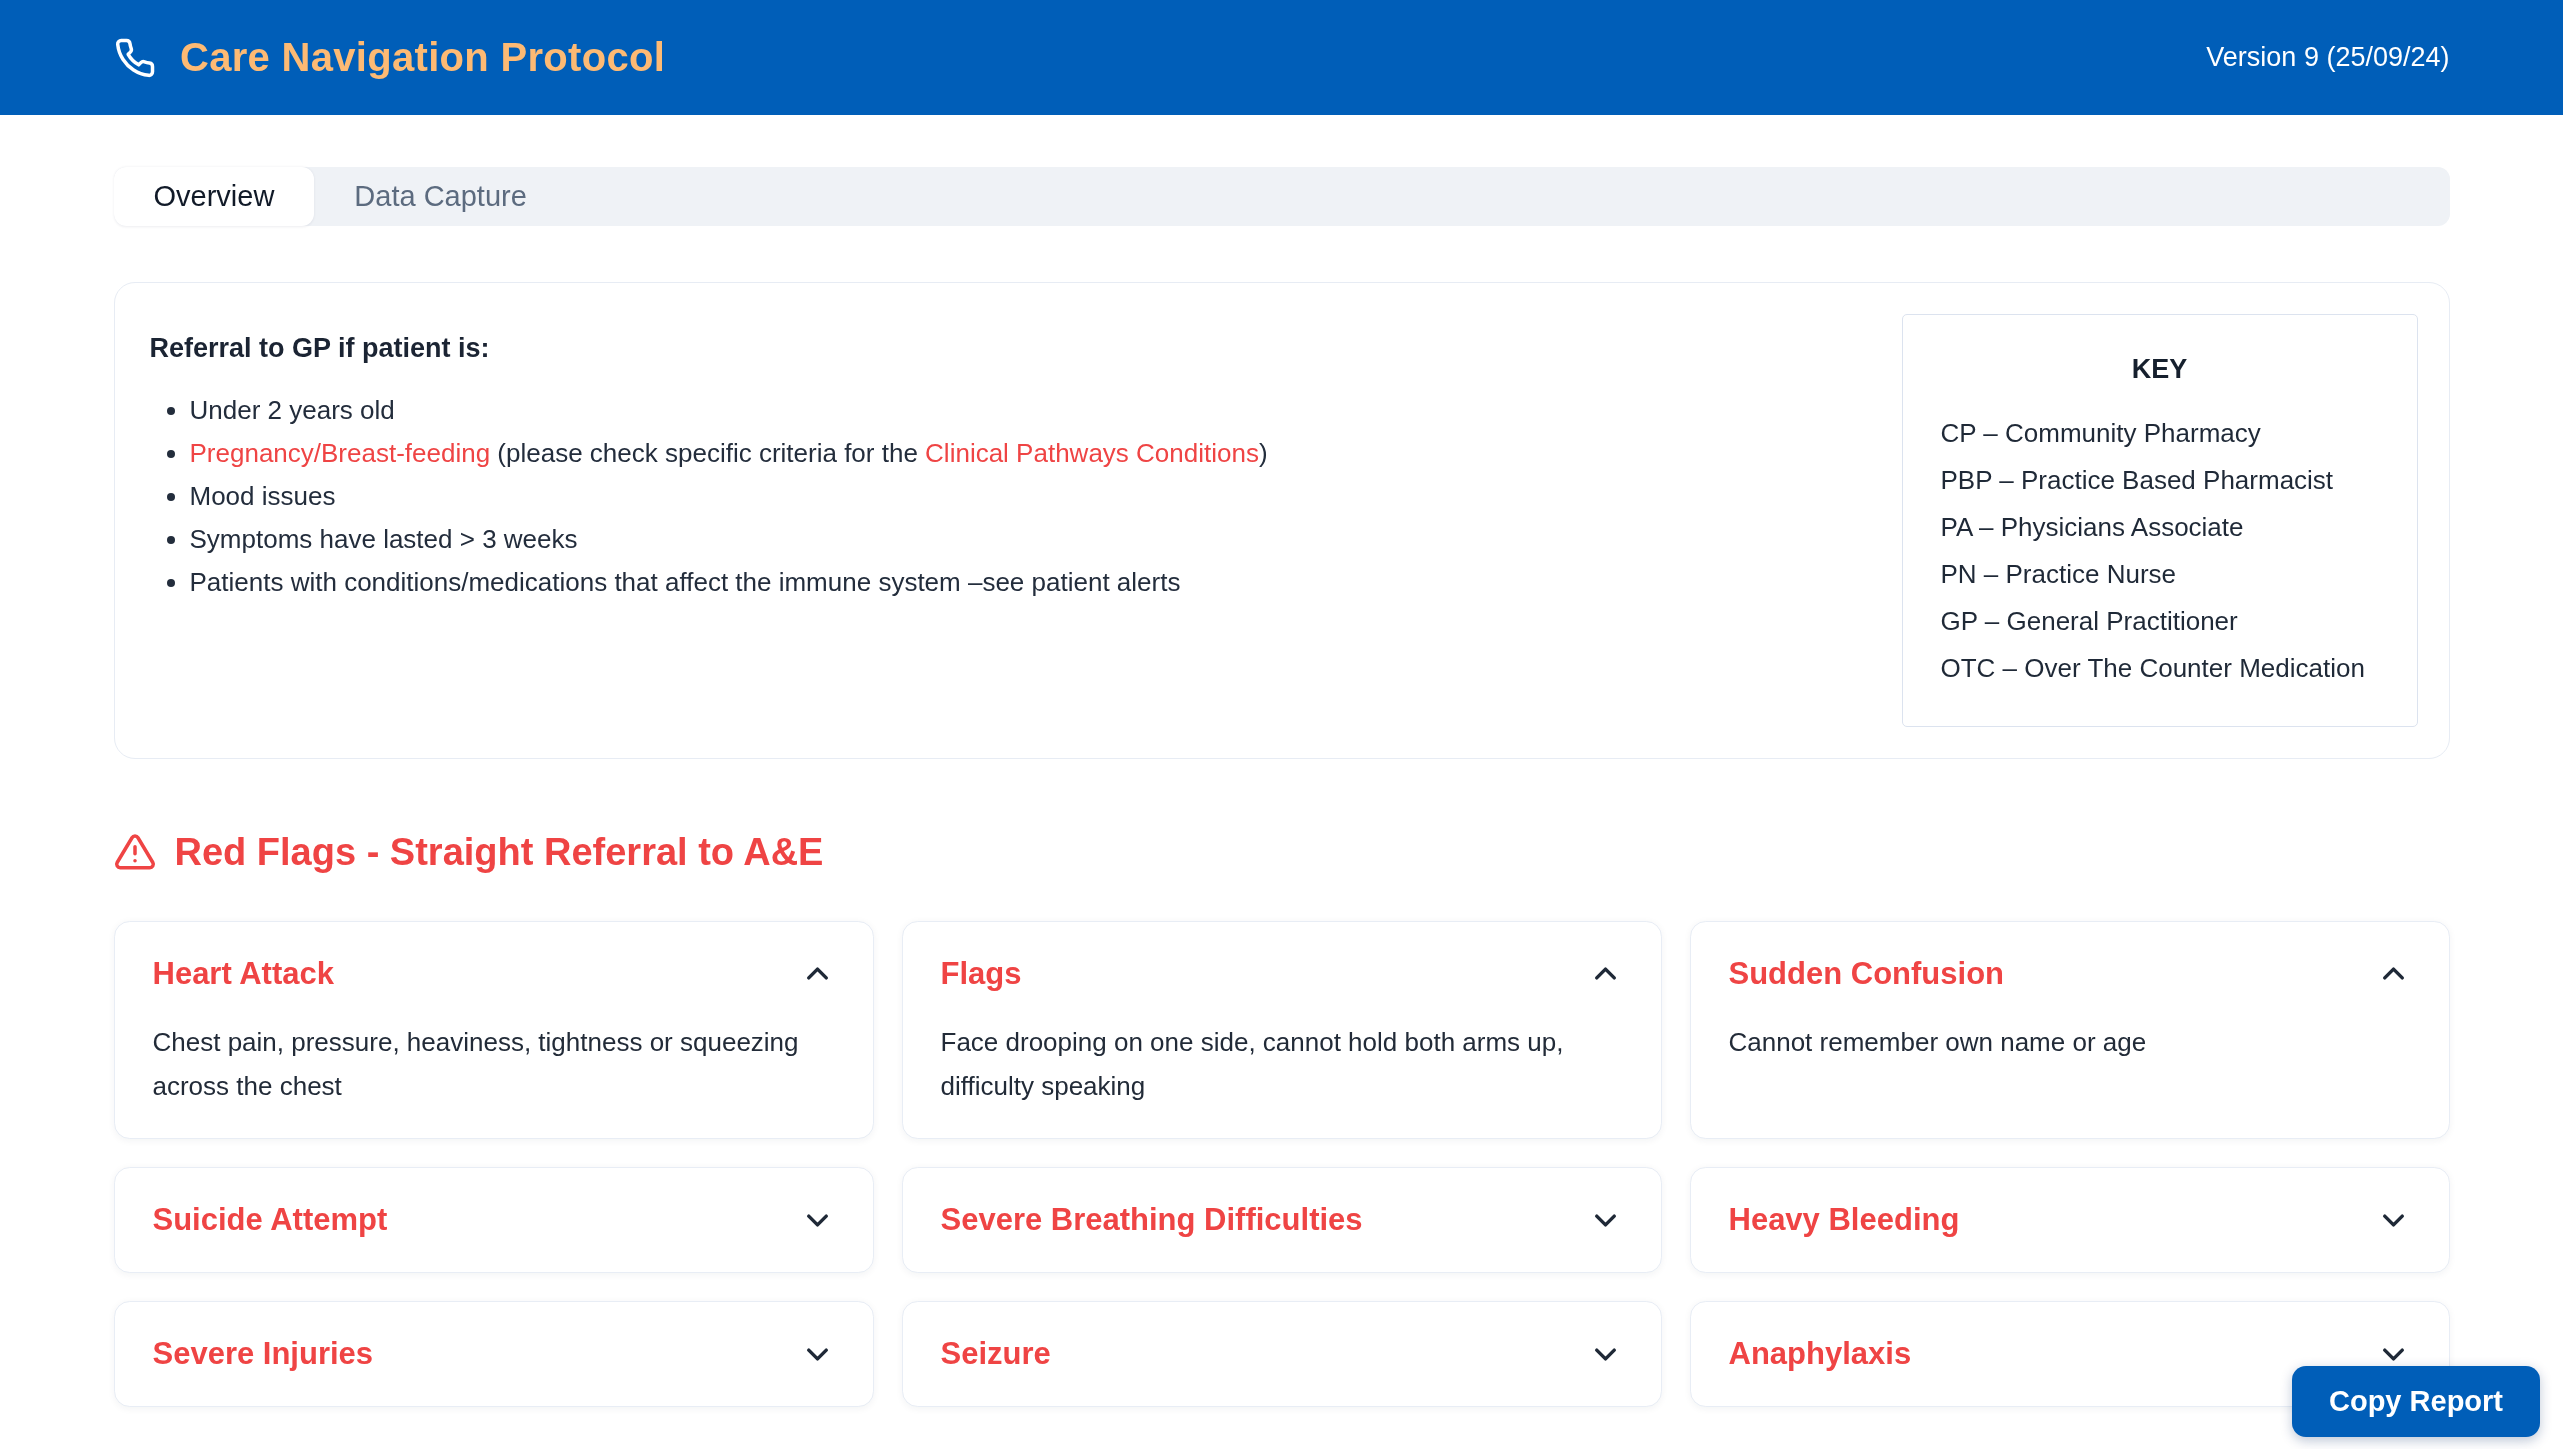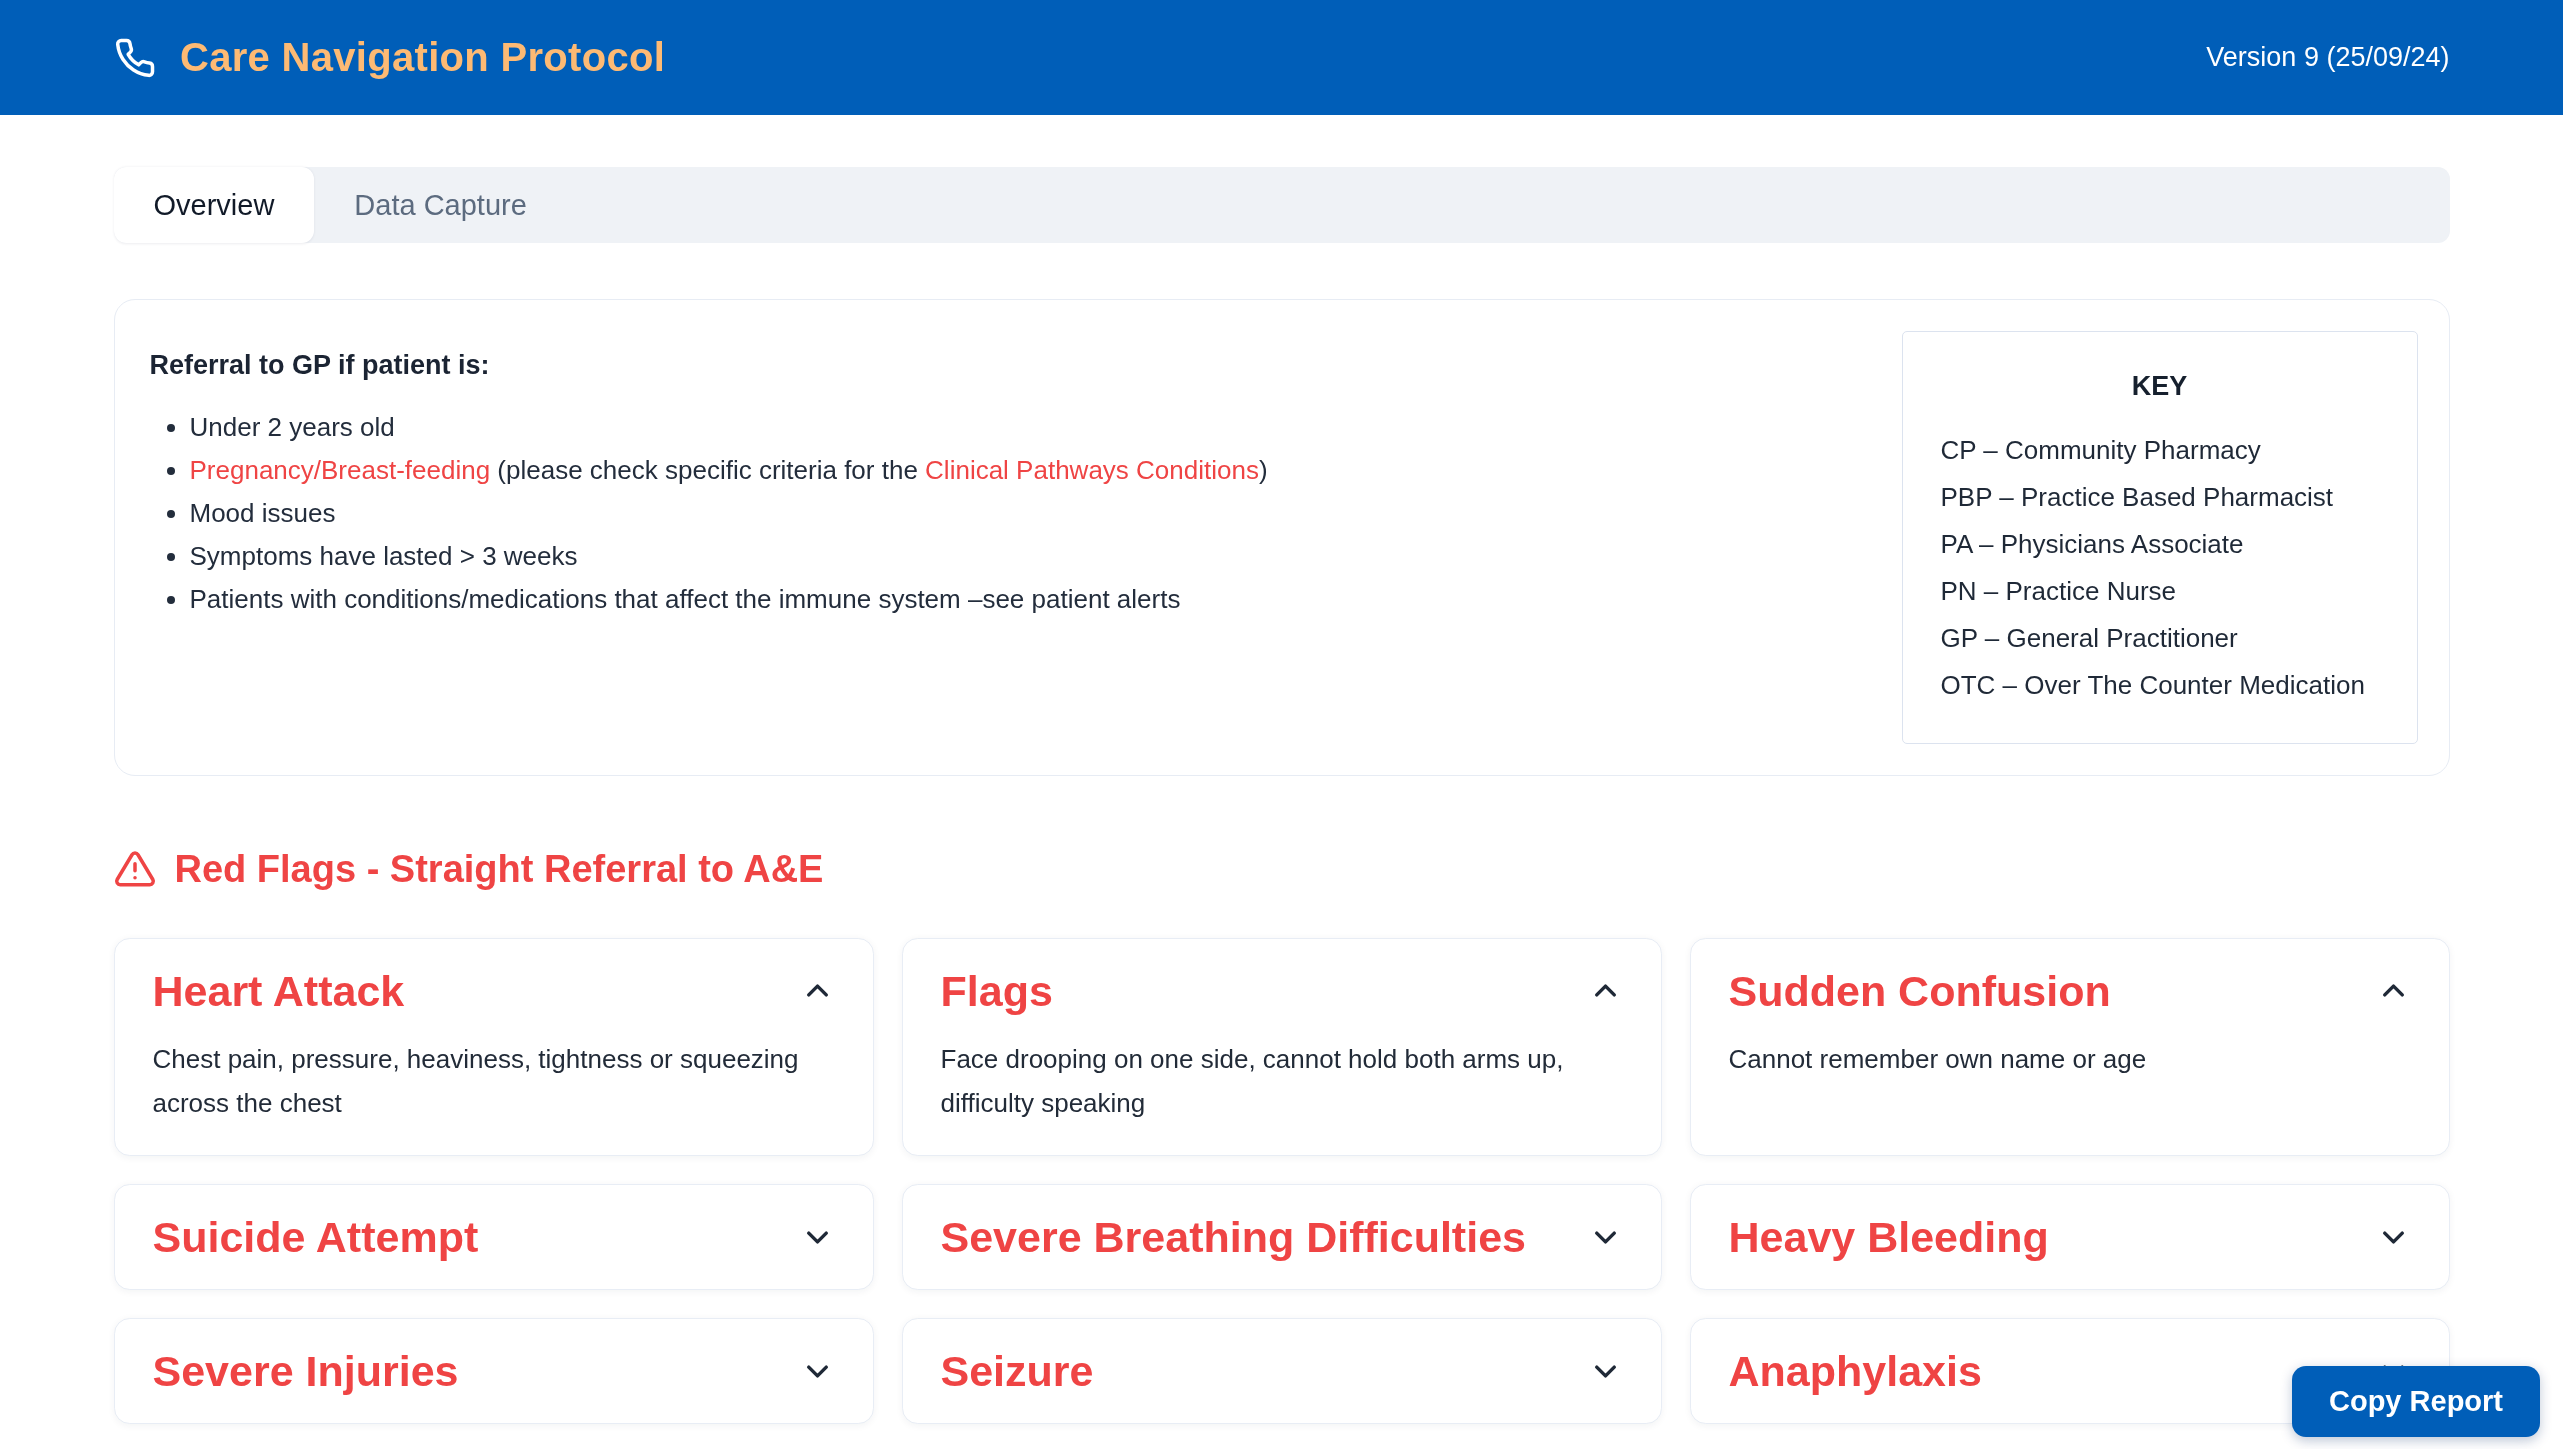--- a/index.html
+++ b/index.html
@@ -29,21 +29,21 @@
   .phone-icon{width:42px;height:42px;flex:0 0 auto;}
   .app-title{
     color:#fdba74;font-size:40px;font-weight:700;margin-left:24.5px;
     letter-spacing:0.3px;
   }
   .version-label{margin-left:auto;color:#fff;font-size:27px;font-weight:400;}
 
   
   .tabbar{
     margin-top:52px;background:var(--tabbar);
-    border-radius:12.2px;height:76px;display:flex;align-items:stretch;
+    border-radius:12.2px;height:59px;display:flex;align-items:stretch;
   }
   .tab{
     display:flex;align-items:center;padding:0 40px;
     font-size:29px;color:var(--muted);font-weight:400;cursor:pointer;
     border-radius:12.2px;
   }
   .tab.active{
     background:#ffffff;color:#111A28;font-weight:500;
     box-shadow:0 0.9px 2.6px rgba(20,30,60,.08);
   }
@@ -81,21 +81,21 @@
     gap:28px;padding-bottom:192px;
   }
   .card{
     background:#fff;border:1.7px solid #E8EDF5;border-radius:15.7px;
     padding:30px 38px;box-shadow:0 1.7px 7px rgba(20,30,60,.05);
   }
   .card-head{
     display:flex;align-items:center;justify-content:space-between;
     cursor:pointer;
   }
-  .card-title{color:var(--red);font-size:43px;font-weight:700;line-height:44px;}
+  .card-title{color:var(--red);font-size:31px;font-weight:700;line-height:44px;}
   .chev{width:35px;height:35px;flex:0 0 auto;}
   .card-body{
     margin-top:24.5px;font-size:26px;line-height:44px;color:#222B38;
     padding-right:26px;
   }
 
   
   .copy-report{
     position:fixed;right:23px;bottom:12px;
     background:var(--blue);color:#fff;border:none;

